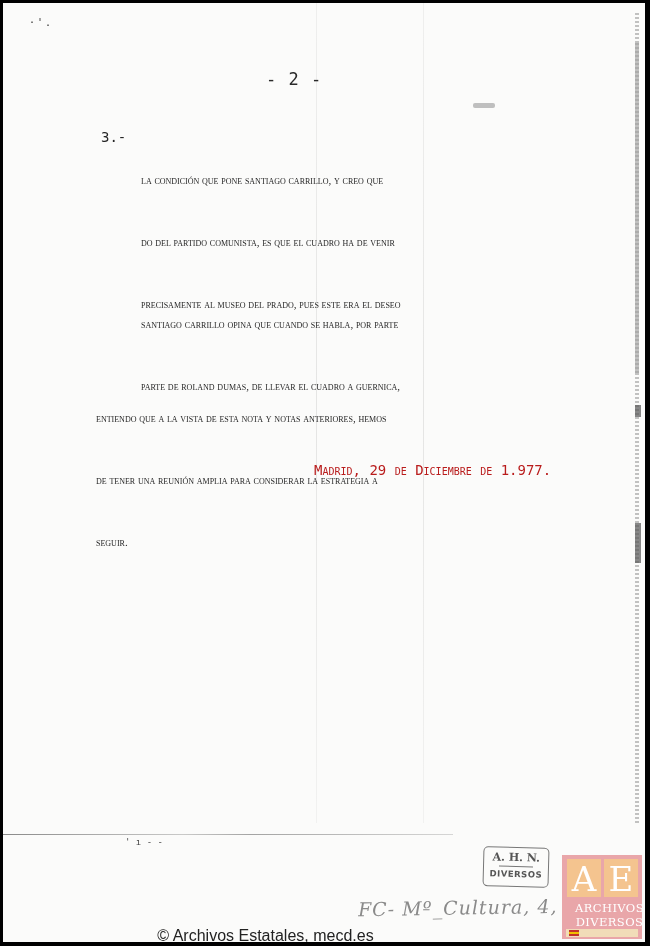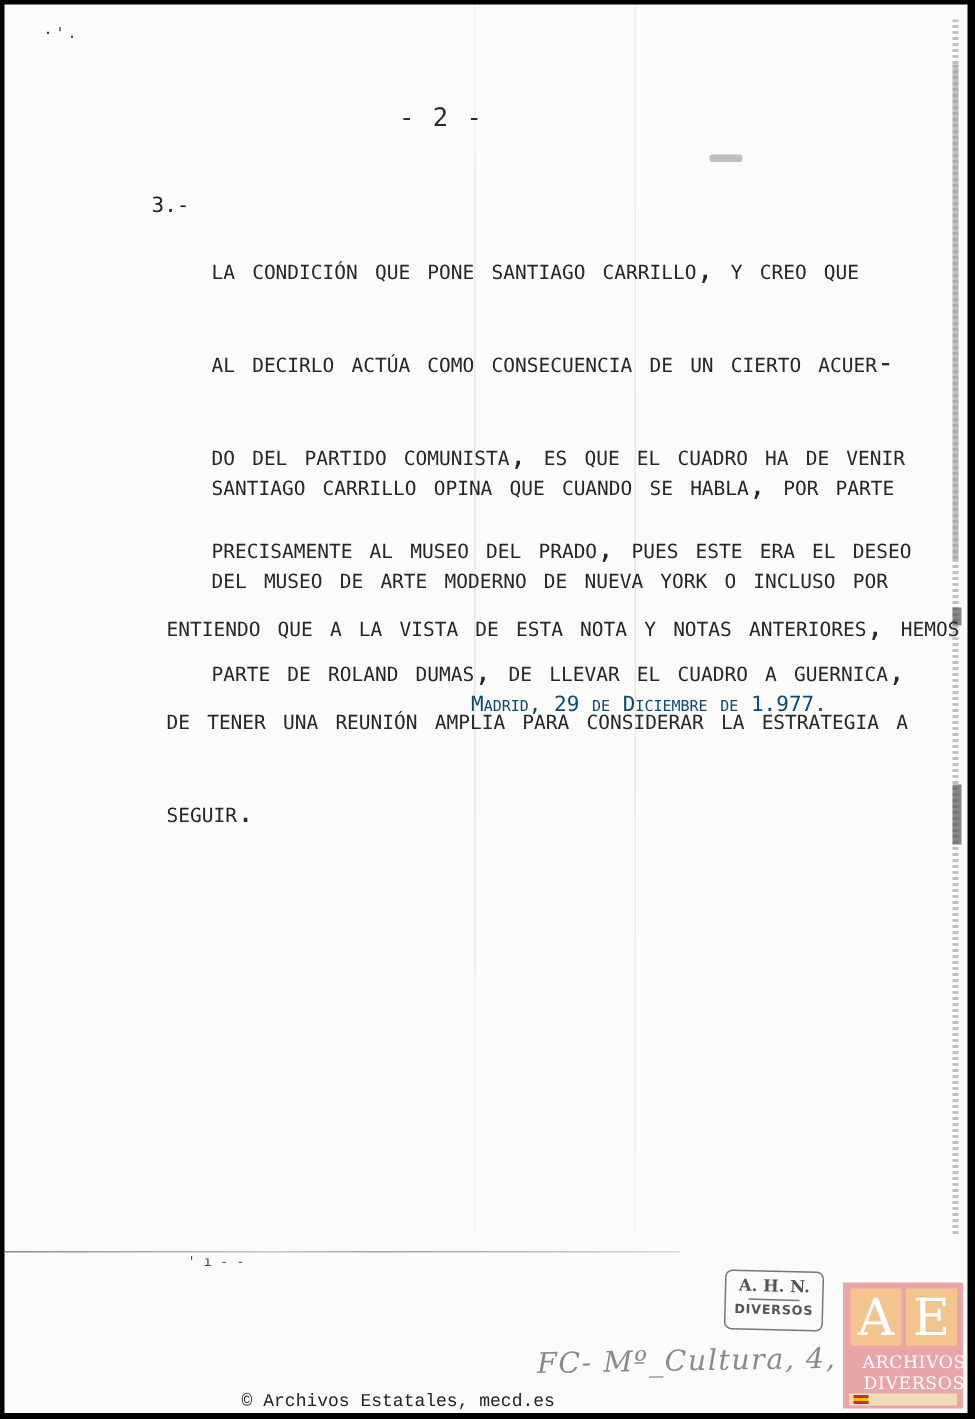--- a/index.html
+++ b/index.html
@@ -73,42 +73,43 @@
       position: absolute;
       left: 263px;
       top: 66px;
       font-size: 17px;
       color: #2a2a2a;
       letter-spacing: 1px;
     }
     .typed {
       position: absolute;
       color: #262626;
-      font-size: 19px;
+      font-size: 11px;
       line-height: 20.6px;
       font-variant: small-caps;
       text-transform: lowercase;
       white-space: pre;
+      font-family: Liberation Serif, serif;
     }
     .typed .line { display: block; }
     .item-num {
       position: absolute;
       left: 98px;
       top: 126px;
       color: #262626;
       font-size: 14px;
     }
     .para1 { left: 138px; top: 126px; }
     .para2 { left: 138px; top: 270px; }
-    .para3 { left: 108px; top: 364px; }
+    .para3 { left: 93px; top: 364px; }
     .signature-date {
       position: absolute;
       left: 311px;
       top: 459px;
-      color: #0c4a6e;
+      color: #b91c1c;
       font-size: 14px;
       font-variant: small-caps;
       white-space: pre;
     }
     .bottom-rule {
       position: absolute;
       left: 0;
       top: 831px;
       width: 450px;
       height: 1px;
@@ -218,22 +219,22 @@
       width: 10px;
       height: 6px;
       background: linear-gradient(to bottom, #c4312b 33%, #f1bf00 33%, #f1bf00 66%, #c4312b 66%);
     }
     .copyright {
       position: absolute;
       left: 0;
       top: 927px;
       width: 531px;
       text-align: center;
-      font-family: Liberation Mono, monospace;
-      font-size: 12px;
+      font-family: Liberation Sans, sans-serif;
+      font-size: 16px;
       color: #222;
     }
     .bottom-bar {
       position: absolute;
       left: 0;
       top: 942px;
       width: 650px;
       height: 4px;
       background: #000;
     }
@@ -250,28 +251,26 @@
   <div class="edge-mark" style="top:520px;height:40px;"></div>
   <div class="corner-marks">·'.</div>
   <div class="smudge"></div>
 
   <div class="page-number">- 2 -</div>
 
   <div class="item-num">3.-</div>
 
   <div class="typed para1">
     <span class="line">La condición que pone Santiago Carrillo, y creo que</span>
-    <span class="line">al decirlo actúa como consecuencia de un cierto acuer-</span>
     <span class="line">do del Partido Comunista, es que el cuadro ha de venir</span>
     <span class="line">precisamente al Museo del Prado, pues este era el deseo</span>
   </div>
 
   <div class="typed para2">
     <span class="line">Santiago Carrillo opina que cuando se habla, por parte</span>
-    <span class="line">del Museo de Arte Moderno de Nueva York o incluso por</span>
     <span class="line">parte de Roland Dumas, de llevar el cuadro a Guernica,</span>
   </div>
 
   <div class="typed para3">
     <span class="line">Entiendo que a la vista de esta nota y notas anteriores, hemos</span>
     <span class="line">de tener una reunión amplia para considerar la estrategia a</span>
     <span class="line">seguir.</span>
   </div>
 
   <div class="signature-date">Madrid, 29 de Diciembre de 1.977.</div>

